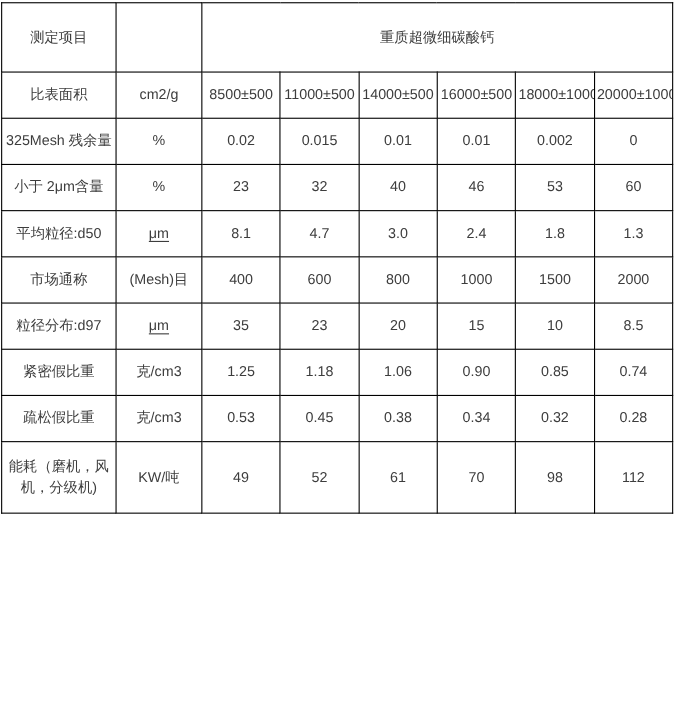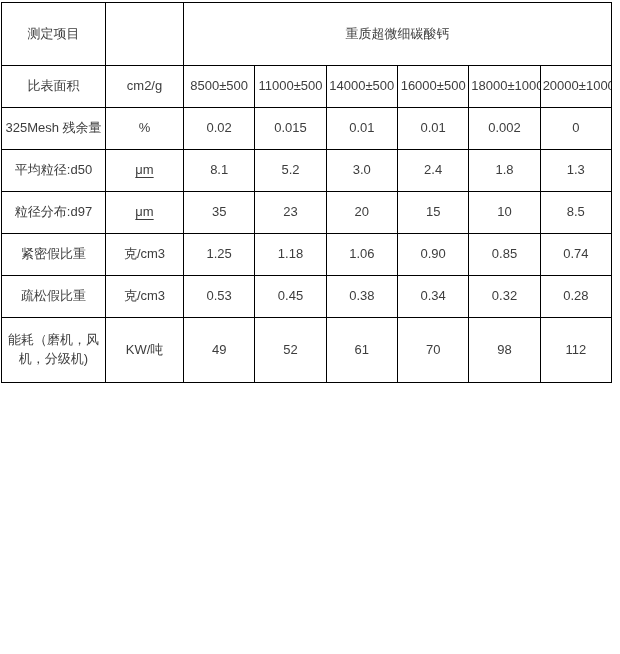--- a/index.html
+++ b/index.html
@@ -80,32 +80,52 @@
       <td>325Mesh 残余量</td>
       <td><span>%</span></td>
       <td>0.02</td>
       <td>0.015</td>
       <td>0.01</td>
       <td>0.01</td>
       <td>0.002</td>
       <td>0</td>
     </tr>
 
+    <tr class="h-std">
+      <td>小于 2μm含量</td>
+      <td><span>%</span></td>
+      <td>23</td>
+      <td>32</td>
+      <td>40</td>
+      <td>46</td>
+      <td>53</td>
+      <td>60</td>
+    </tr>
 
     <tr class="h-std">
       <td>平均粒径:d50</td>
       <td><span class="wavy">μm</span></td>
       <td>8.1</td>
-      <td>5.2</td>
+      <td>4.7</td>
       <td>3.0</td>
       <td>2.4</td>
       <td>1.8</td>
       <td>1.3</td>
     </tr>
 
+    <tr class="h-std">
+      <td>市场通称</td>
+      <td><span>(Mesh)目</span></td>
+      <td>400</td>
+      <td>600</td>
+      <td>800</td>
+      <td>1000</td>
+      <td>1500</td>
+      <td>2000</td>
+    </tr>
 
     <tr class="h-std">
       <td>粒径分布:d97</td>
       <td><span class="wavy">μm</span></td>
       <td>35</td>
       <td>23</td>
       <td>20</td>
       <td>15</td>
       <td>10</td>
       <td>8.5</td>

